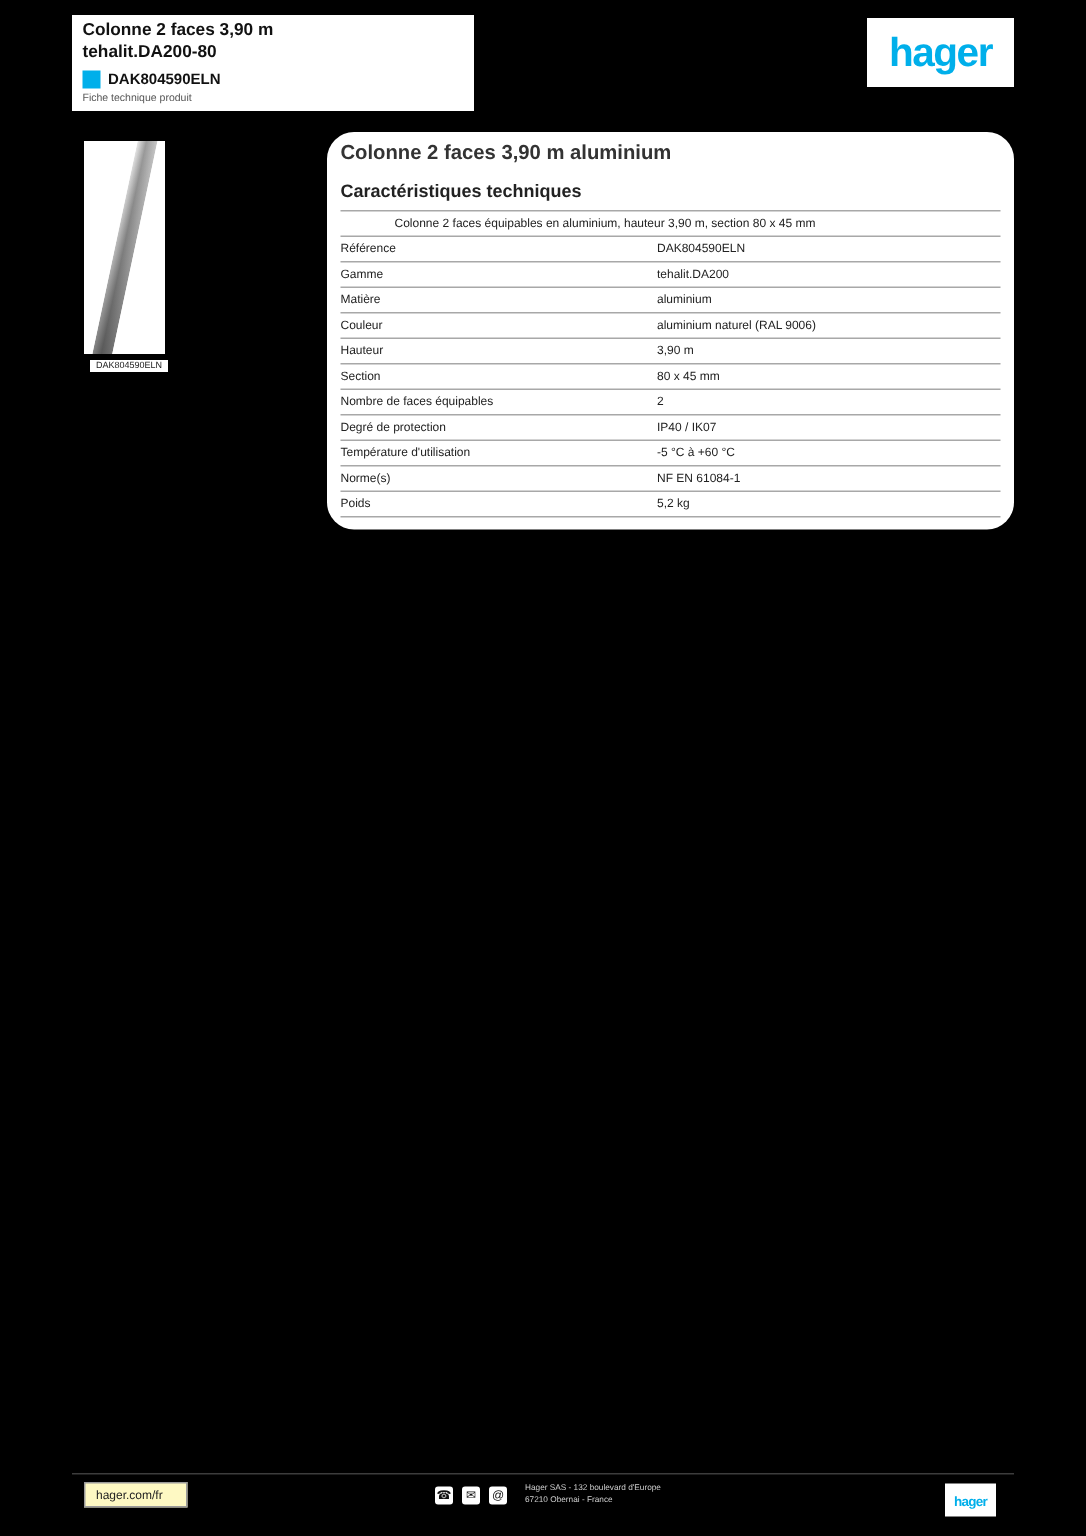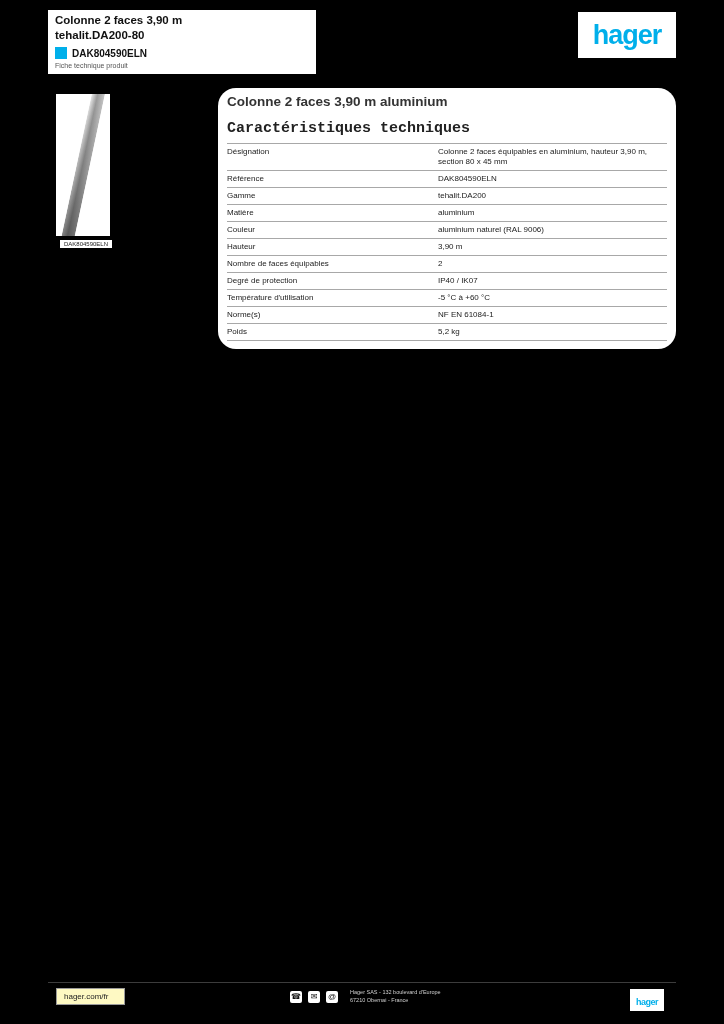--- a/index.html
+++ b/index.html
@@ -27,21 +27,21 @@
     transform:rotate(12deg);
     background-image:
       linear-gradient(180deg, rgba(0,0,0,0) 0%, rgba(0,0,0,0.22) 55%, rgba(0,0,0,0.45) 100%),
       linear-gradient(90deg,#ececec 0%,#9e9e9e 45%,#c9c9c9 100%);
   }
   .img-caption{left:60px;top:240px;background:#fff;padding:1px 4px;font-size:6px;color:#222;}
 
   
   .content-box{left:218px;top:88px;width:458px;background:#fff;padding:6px 9px 8px 9px;box-sizing:border-box;border-radius:18px;}
   .product-title{font-size:13.5px;font-weight:bold;color:#333;margin:0 0 11px 0;}
-  .section-title{font-size:15px;font-weight:bold;color:#222;margin:4px 0 6px 0;font-family:Liberation Mono, monospace;}
+  .section-title{font-size:12px;font-weight:bold;color:#222;margin:4px 0 6px 0;}
   .spec-table{border-top:1px solid #a8a8a8;}
   .spec-row{display:flex;border-bottom:1px solid #a8a8a8;padding:3px 0;font-size:8px;color:#222;line-height:1.25;}
   .spec-label{width:175px;flex:none;padding-right:6px;box-sizing:border-box;}
   .spec-value{flex:1;margin-left:36px;}
 
   
   .foot-sep{left:48px;top:982px;width:628px;height:1px;background:#3c3c3c;}
   .web-box{left:56px;top:988px;background:#fef9c3;border:1px solid #9a9a9a;padding:3px 16px 3px 7px;font-size:8px;color:#222;}
   .foot-center{left:290px;top:989px;display:flex;align-items:center;gap:6px;}
   .foot-icon{width:12px;height:12px;background:#fff;border-radius:2px;display:flex;align-items:center;justify-content:center;font-size:8px;color:#111;flex:none;}
@@ -70,21 +70,20 @@
   <div class="tube"></div>
 </div>
 <div class="abs img-caption">DAK804590ELN</div>
 
 <div class="abs content-box">
   <h1 class="product-title">Colonne 2 faces 3,90 m aluminium</h1>
   <h2 class="section-title">Caractéristiques techniques</h2>
 
   <div class="spec-table">
     <div class="spec-row">
-      <div class="spec-label">Désignation</div>
       <div class="spec-value">Colonne 2 faces équipables en aluminium, hauteur 3,90 m, section 80 x 45 mm</div>
     </div>
     <div class="spec-row">
       <div class="spec-label">Référence</div>
       <div class="spec-value">DAK804590ELN</div>
     </div>
     <div class="spec-row">
       <div class="spec-label">Gamme</div>
       <div class="spec-value">tehalit.DA200</div>
     </div>
@@ -92,20 +91,24 @@
       <div class="spec-label">Matière</div>
       <div class="spec-value">aluminium</div>
     </div>
     <div class="spec-row">
       <div class="spec-label">Couleur</div>
       <div class="spec-value">aluminium naturel (RAL 9006)</div>
     </div>
     <div class="spec-row">
       <div class="spec-label">Hauteur</div>
       <div class="spec-value">3,90 m</div>
+    </div>
+    <div class="spec-row">
+      <div class="spec-label">Section</div>
+      <div class="spec-value">80 x 45 mm</div>
     </div>
     <div class="spec-row">
       <div class="spec-label">Nombre de faces équipables</div>
       <div class="spec-value">2</div>
     </div>
     <div class="spec-row">
       <div class="spec-label">Degré de protection</div>
       <div class="spec-value">IP40 / IK07</div>
     </div>
     <div class="spec-row">

